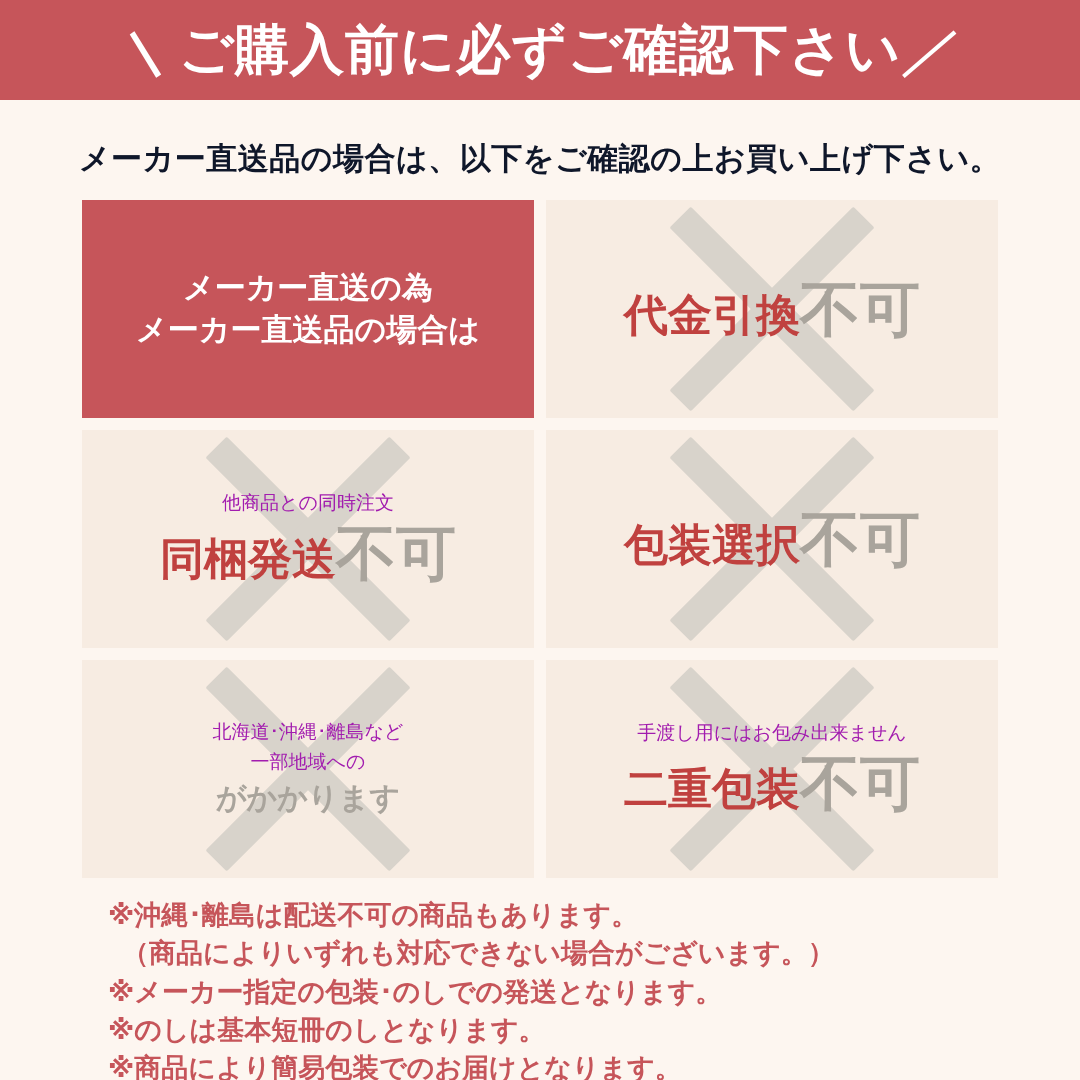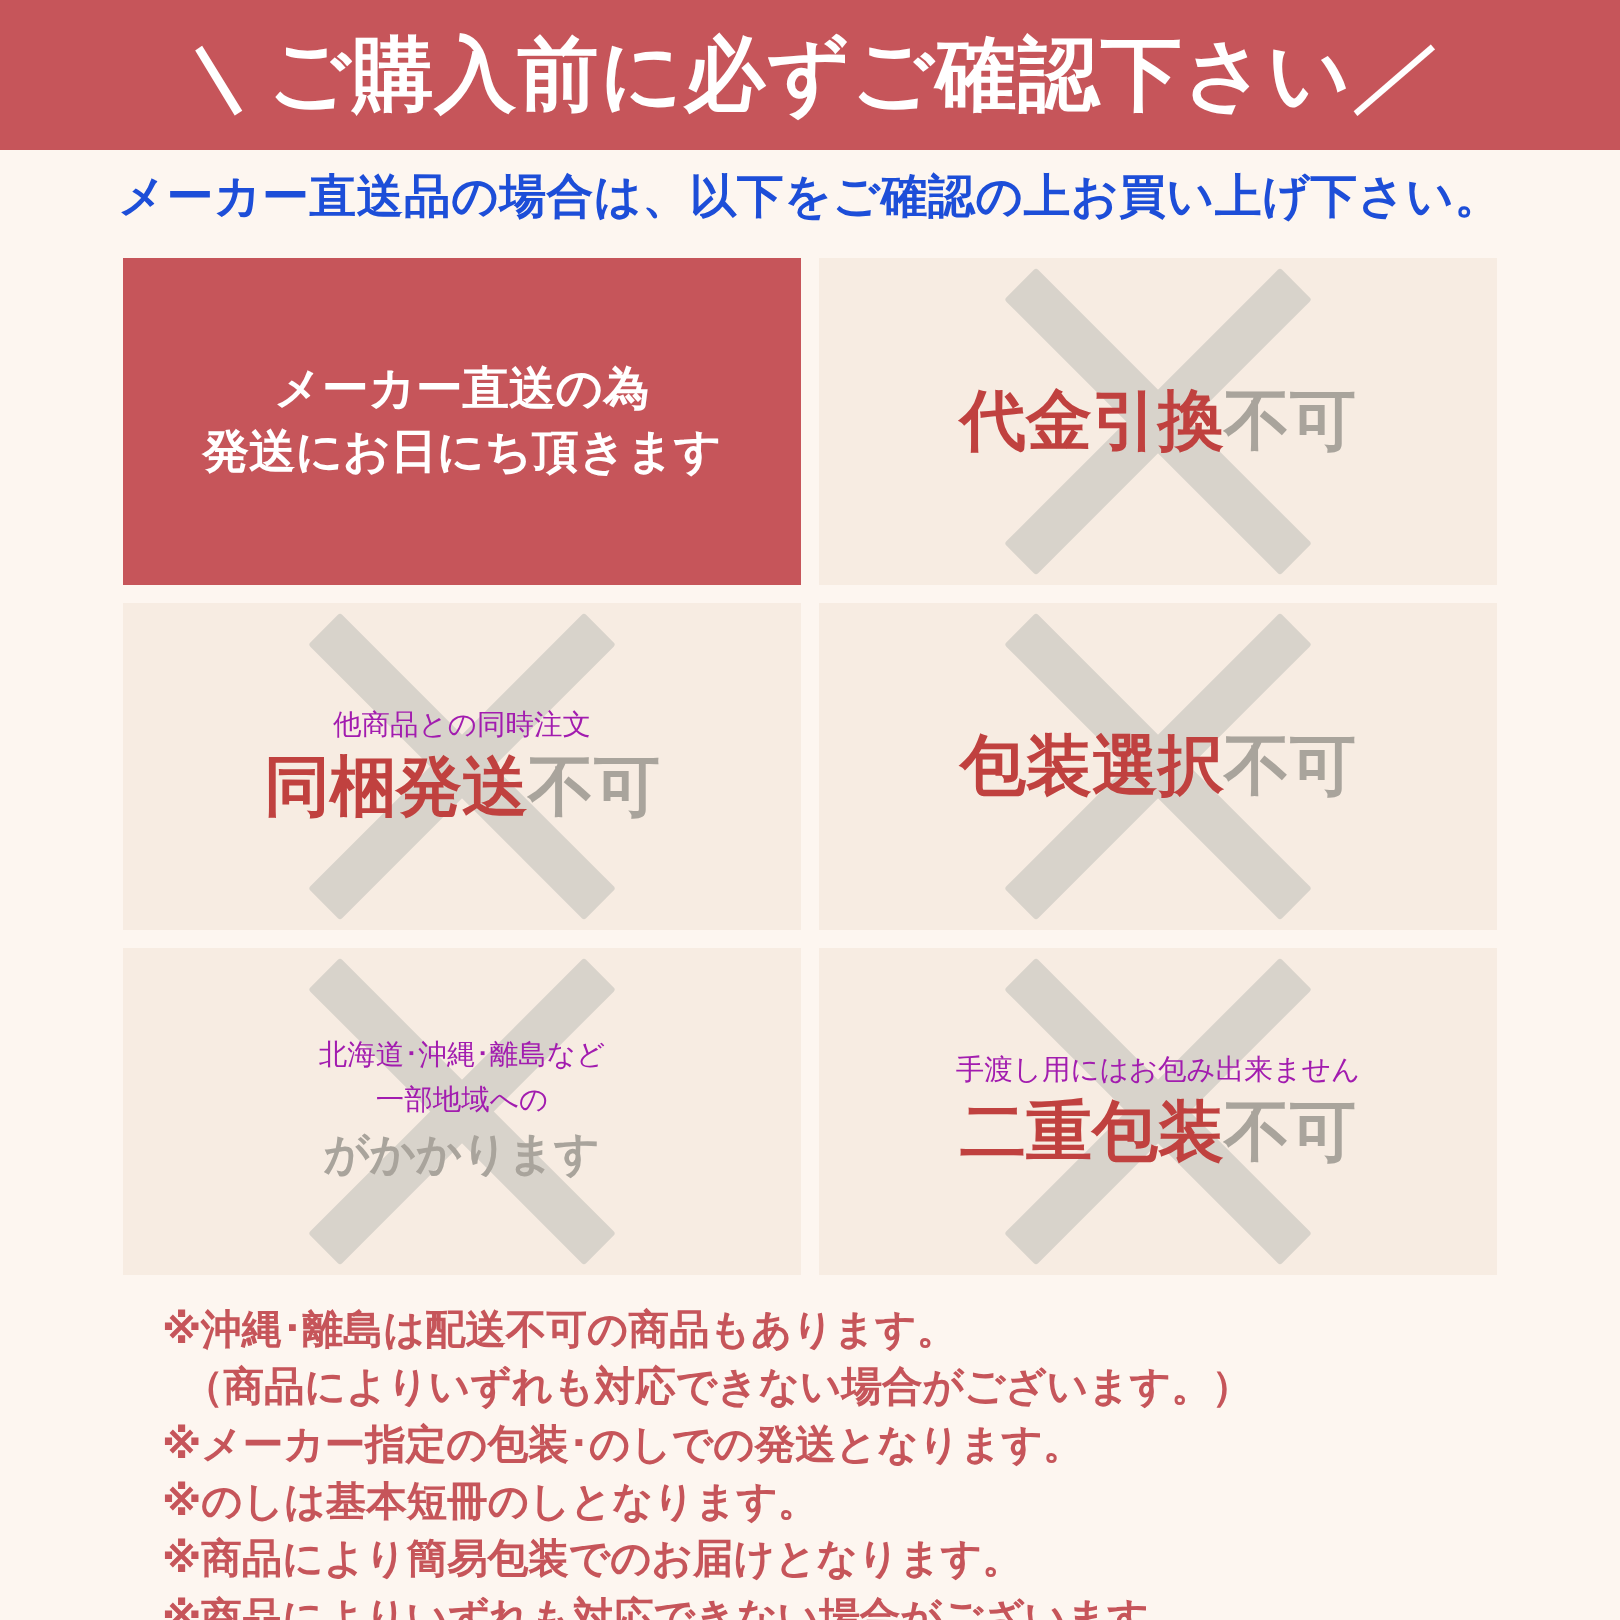--- a/index.html
+++ b/index.html
@@ -45,24 +45,24 @@
     font-weight: bold;
     display: inline-block;
     line-height: 1;
   }
   .slash.left  { transform: skewX(-14deg); margin-right: 6px; }
   .slash.right { transform: skewX(-14deg); margin-left: 6px; }
 
   
   .lead {
     text-align: center;
-    color: #1d4ed8;
+    color: #0f172a;
     font-size: 31px;
     font-weight: bold;
-    padding: 10px 0 18px 0;
+    padding: 38px 0 18px 0;
     letter-spacing: 0.5px;
     white-space: nowrap;
   }
 
   
   .grid {
     display: grid;
     grid-template-columns: 452px 452px;
     grid-template-rows: 218px 218px 218px;
     gap: 12px;
@@ -126,21 +126,21 @@
   }
   .big-red {
     color: #c0413f;
     font-size: 44px;
     font-weight: bold;
     white-space: nowrap;
     line-height: 1.15;
   }
   .big-grey {
     color: #a9a49c;
-    font-size: 44px;
+    font-size: 60px;
     font-weight: bold;
   }
   .mid-grey {
     color: #a9a49c;
     font-size: 30px;
     font-weight: bold;
   }
 
   
   .notes {
@@ -169,21 +169,21 @@
     <span class="slash right">／</span>
   </div>
 
   <div class="lead">メーカー直送品の場合は、以下をご確認の上お買い上げ下さい。</div>
 
   <div class="grid">
 
     <div class="cell filled">
       <div class="content">
         <div class="line-white">メーカー直送の為</div>
-        <div class="line-white">発送にお日にち頂きます</div>
+        <div class="line-white">メーカー直送品の場合は</div>
       </div>
     </div>
 
     <div class="cell">
       <div class="xmark">
           <span class="a"></span>
           <span class="b"></span>
         </div>
       <div class="content">
         <div class="big-red">

